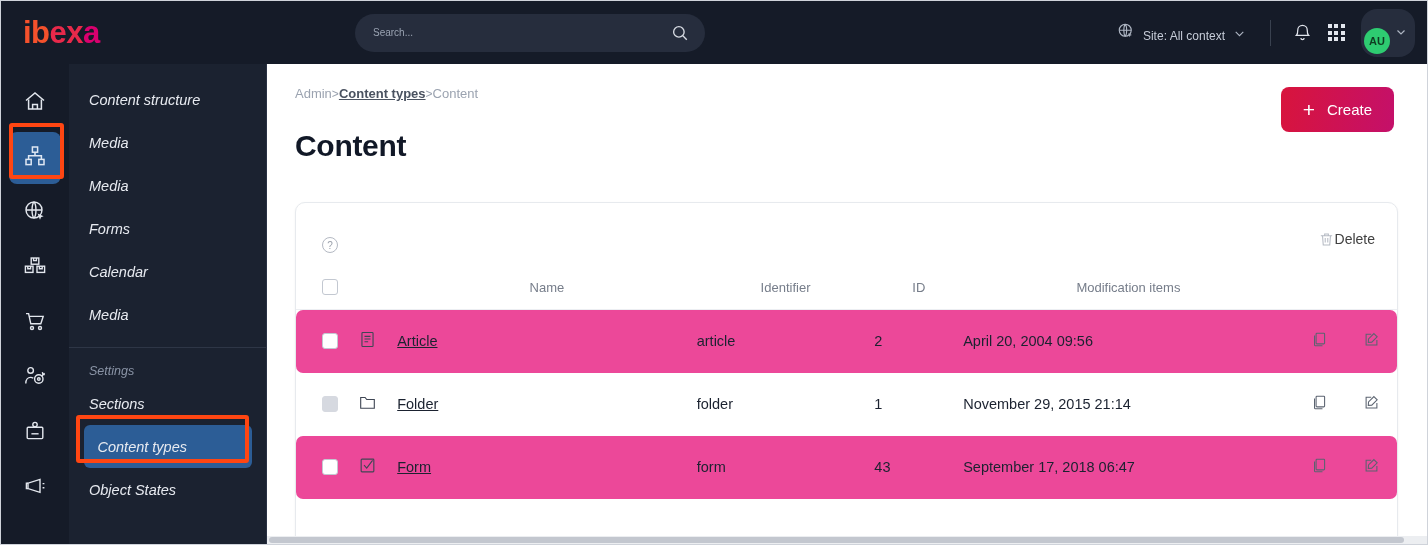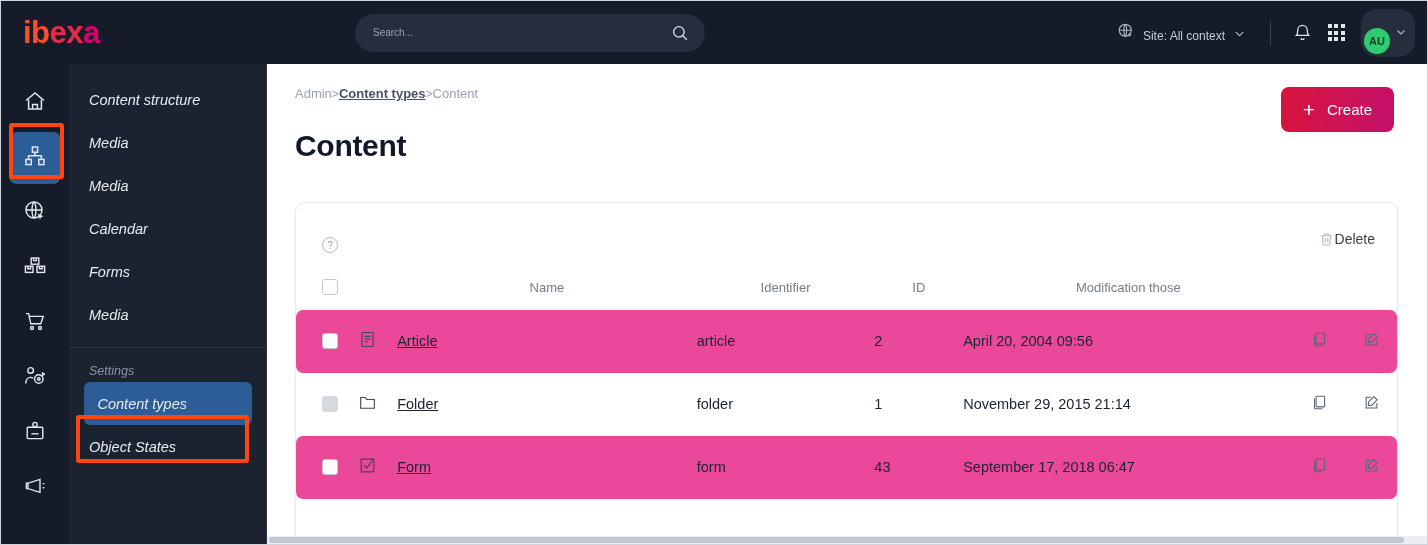--- a/index.html
+++ b/index.html
@@ -337,32 +337,35 @@
     <div class="navitem">
       <span>Content structure</span>
     </div>
     <div class="navitem">
       <span>Media</span>
     </div>
     <div class="navitem">
       <span>Media</span>
     </div>
     <div class="navitem">
+      <span>Forms</span>
+    </div>
+    <div class="navitem">
       <span>Calendar</span>
-    </div>
-    <div class="navitem">
-      <span>Forms</span>
     </div>
     <div class="navitem">
       <span>Media</span>
     </div>
 
     <div class="navsep"></div>
     <div class="navlabel">Settings</div>
 
+    <div class="navitem">
+      <span>Sections</span>
+    </div>
     <div class="navitem active">
       <span>Content types</span>
     </div>
     <div class="navitem">
       <span>Object States</span>
     </div>
   </div>
 
   <div class="main">
 
@@ -401,21 +404,21 @@
       <table>
         <thead>
           <tr>
             <th class="c-check">
               <span class="cbox"></span>
             </th>
             <th class="c-icon"></th>
             <th class="c-name">Name</th>
             <th class="c-ident">Identifier</th>
             <th class="c-id">ID</th>
-            <th class="c-date">Modification those</th>
+            <th class="c-date">Modification items</th>
             <th class="c-act"></th>
             <th class="c-act"></th>
           </tr>
         </thead>
         <tbody>
 
           <tr class="zebra">
             <td class="c-check">
               <span class="cbox"></span>
             </td>

